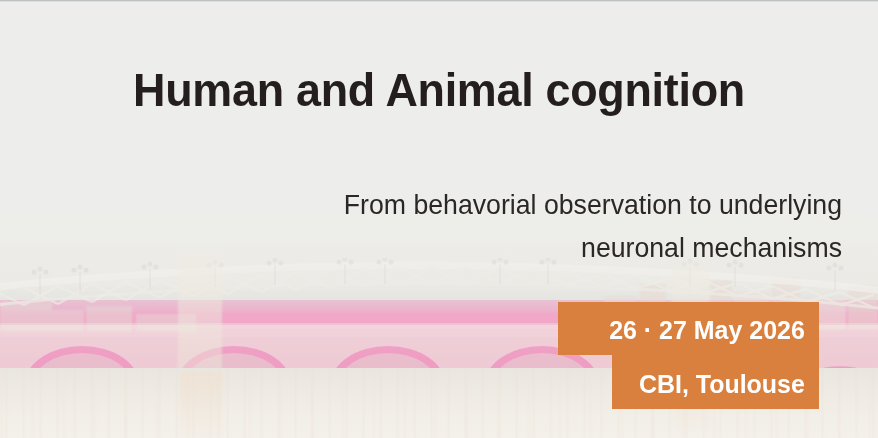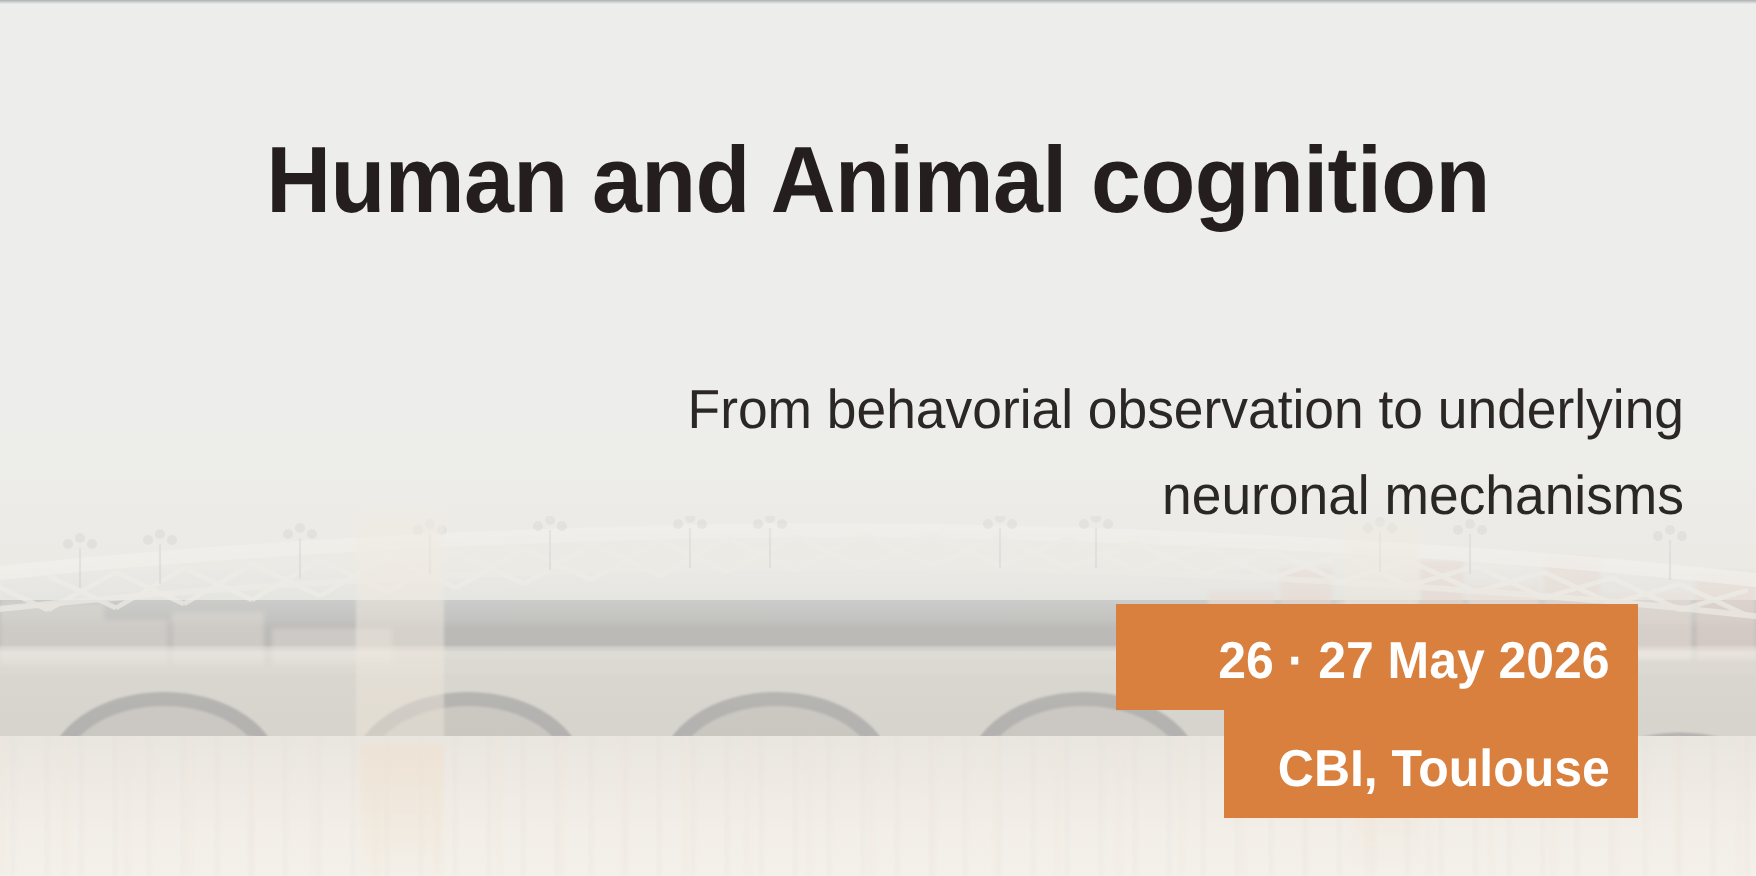--- a/index.html
+++ b/index.html
@@ -9,21 +9,21 @@
   }
   body {
     font-family: "Liberation Sans", sans-serif;
   }
 
   #poster {
     position: relative;
     width: 878px;
     height: 438px;
     overflow: hidden;
-    background: #737373;
+    background: #ec4899;
   }
 
   
   .photo {
     position: absolute;
     inset: 0;
     overflow: hidden;
   }
 
   

